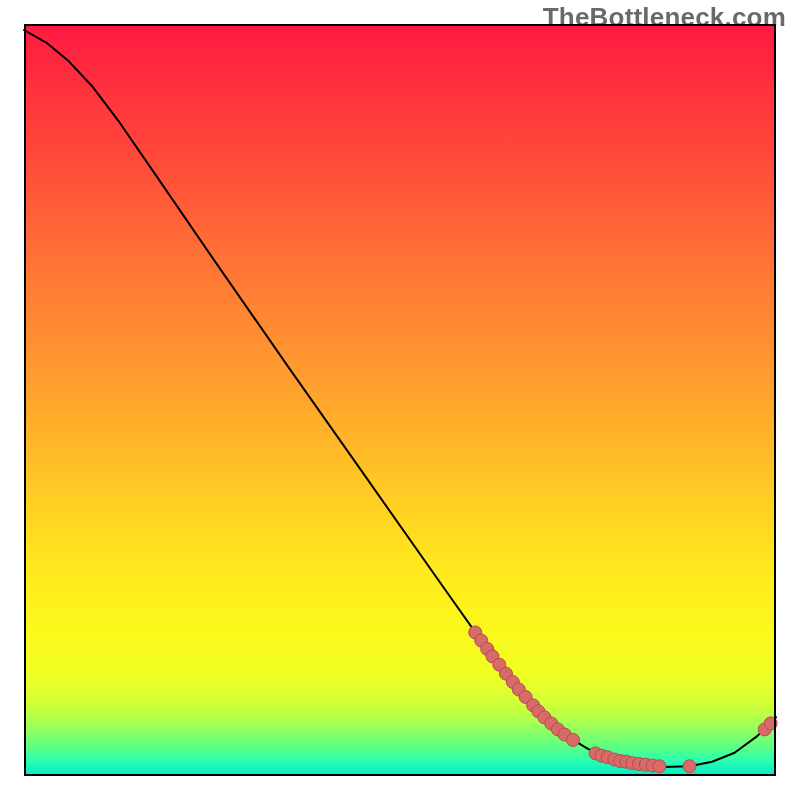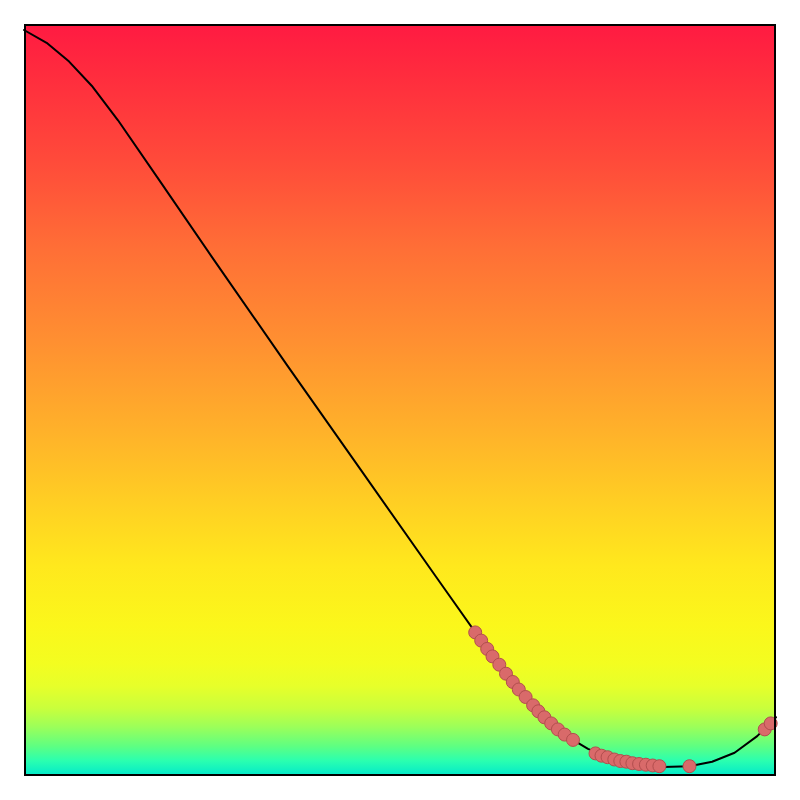--- a/index.html
+++ b/index.html
@@ -66,20 +66,21 @@
     top: 0;
     width: 752px;
     height: 752px;
     overflow: visible;
   }
 </style>
 </head>
 <body>
 
 <div class="chart-wrapper">
+  <div class="watermark">TheBottleneck.com</div>
 
   <div class="plot-area">
     <svg class="curve-layer" viewBox="0 0 752 752">
       <path id="curve-path" fill="none" stroke="#000000" stroke-width="2" stroke-linejoin="round" stroke-linecap="round" d="M0.0 6.0 L22.6 18.8 L45.1 37.6 L67.7 61.7 L94.0 96.3 L135.4 156.4 L188.0 233.1 L263.2 341.4 L338.4 448.2 L413.6 555.0 L466.2 629.4 L496.3 667.8 L518.9 691.8 L541.4 711.4 L564.0 724.9 L586.6 734.0 L612.9 740.0 L639.2 743.0 L665.5 742.2 L688.1 737.7 L710.6 728.7 L733.2 712.1 L752.0 693.3"></path>
       <g id="marker-group">
           <circle cx="451.2" cy="608.4" r="6.5" fill="#d96a6a" stroke="#b24e4e" stroke-width="1"></circle>
           <circle cx="457.2" cy="616.6" r="6.5" fill="#d96a6a" stroke="#b24e4e" stroke-width="1"></circle>
           <circle cx="463.2" cy="624.9" r="6.5" fill="#d96a6a" stroke="#b24e4e" stroke-width="1"></circle>
           <circle cx="468.5" cy="632.4" r="6.5" fill="#d96a6a" stroke="#b24e4e" stroke-width="1"></circle>
           <circle cx="475.3" cy="640.7" r="6.5" fill="#d96a6a" stroke="#b24e4e" stroke-width="1"></circle>

